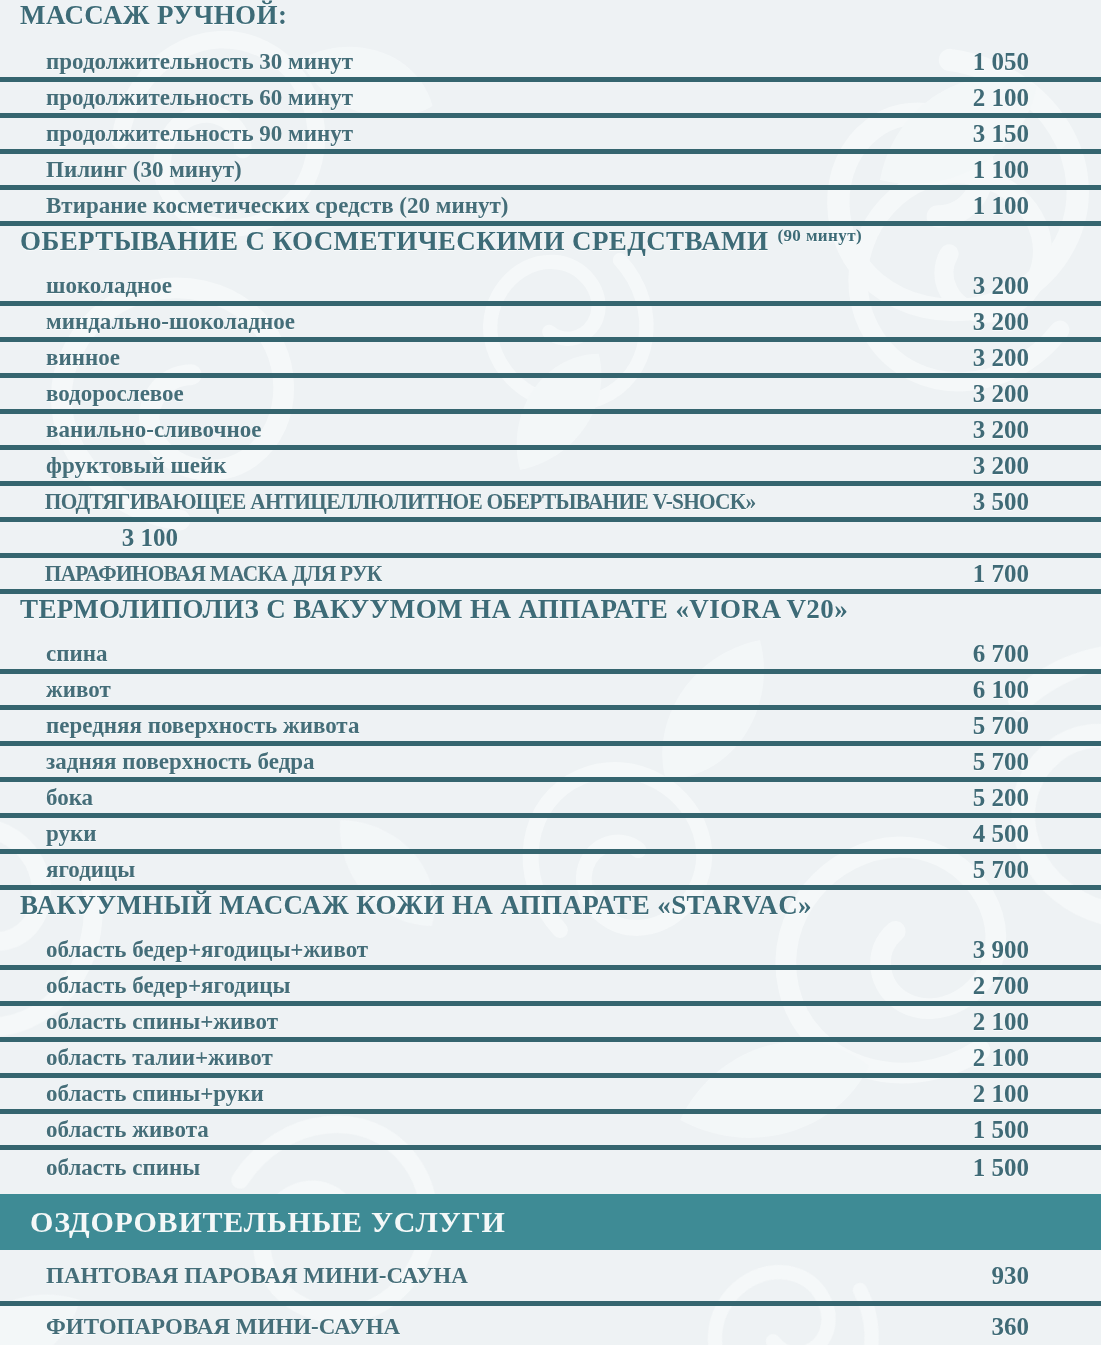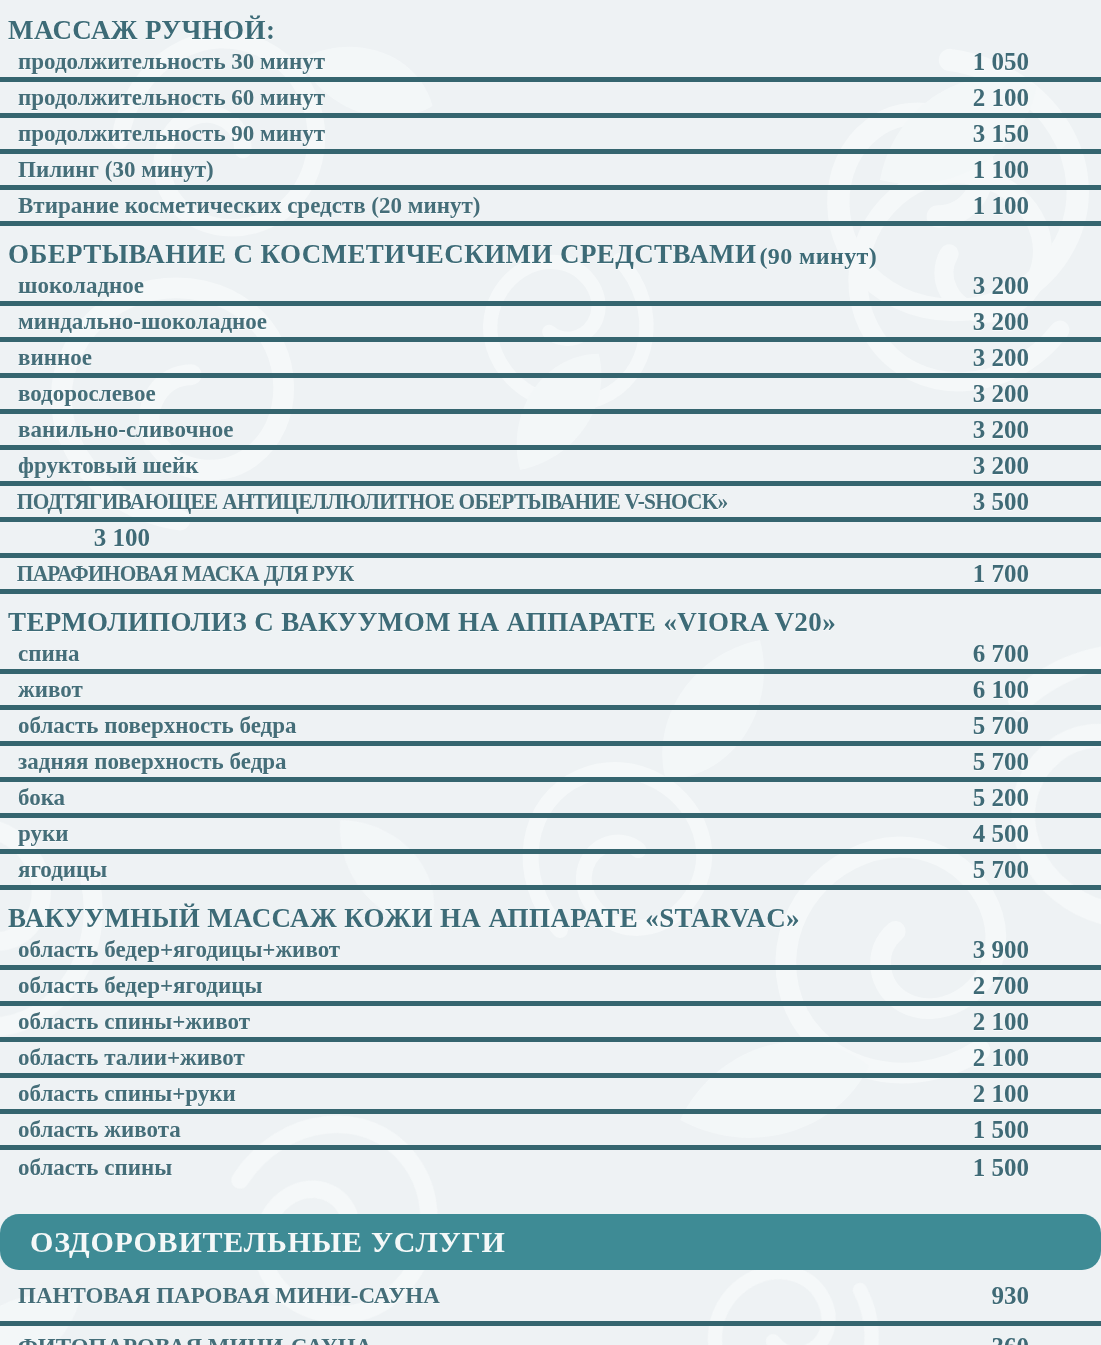--- a/index.html
+++ b/index.html
@@ -15,44 +15,45 @@
     z-index: 0;
     pointer-events: none;
   }
   .content {
     position: relative;
     z-index: 1;
   }
   .header-row {
     height: 44px;
     display: flex;
-    align-items: flex-end;
-    padding-left: 8px;
+    align-items: flex-start;
+    padding-left: 20px;
     box-sizing: border-box;
     color: #3d6b77;
     font-weight: bold;
     font-size: 27px;
     letter-spacing: 0.4px;
     text-shadow: 0 1px 0 rgba(255,255,255,0.65);
     white-space: nowrap;
   }
   .header-row.first { height: 46px; }
   .header-row .suffix {
-    font-size: 24px;
-    margin-left: 3px;
+    font-size: 17px;
+    margin-left: 9px;
     font-weight: bold;
   }
   .price-row {
     height: 36px;
     display: flex;
     align-items: center;
     justify-content: space-between;
     box-sizing: border-box;
     border-bottom: 5px solid #4a8f99;
     border-image: linear-gradient(to bottom, #3d7580 0 22%, #5d9aa4 22% 78%, #35656f 78% 100%) 1;
+    padding-left: 28px;
   }
   .price-row.no-rule { border-bottom: none; border-image: none; gap: 36px; }
   .price-row.tall { height: 56px; }
   .price-row.last { height: 42px; }
   .price-row .label {
     padding-left: 18px;
     font-size: 23px;
     font-weight: bold;
     color: #456e79;
     text-shadow: 0 1px 0 rgba(255,255,255,0.6);
@@ -68,33 +69,32 @@
     margin-right: 72px;
     text-align: right;
     font-size: 25px;
     font-weight: bold;
     color: #3f6a76;
     text-shadow: 0 1px 0 rgba(255,255,255,0.6);
     white-space: nowrap;
     flex: none;
   }
   .banner {
-    margin-top: 28px;
+    margin-top: 8px;
     height: 56px;
     background: #3e8b95;
     display: flex;
     align-items: center;
     padding-left: 30px;
     box-sizing: border-box;
     color: #f4f8f8;
     font-weight: bold;
     font-size: 30px;
     letter-spacing: 0.8px;
     white-space: nowrap;
-    border-radius: 19px;
   }
 </style>
 </head>
 <body>
 
 <div class="bg-layer">
   <svg width="1101" height="1345" viewBox="0 0 1101 1345" xmlns="http://www.w3.org/2000/svg">
     <defs>
       <path id="curl" d="M0,0 C70,-15 130,35 122,95 C115,152 55,185 5,168 C-38,153 -58,100 -35,65 C-18,38 22,32 42,54 C58,72 52,100 30,108" fill="none" stroke="#fbfdfd" stroke-width="16" stroke-linecap="round"></path>
       <path id="leaf" d="M0,0 C40,-40 110,-40 140,10 C105,45 40,45 0,0 Z" fill="#f8fbfc"></path>
@@ -190,21 +190,21 @@
     </div>
     <div class="price-row">
       <span class="label">спина</span>
       <span class="price">6 700</span>
     </div>
     <div class="price-row">
       <span class="label">живот</span>
       <span class="price">6 100</span>
     </div>
     <div class="price-row">
-      <span class="label">область поверхность бедра</span>
+      <span class="label">передняя поверхность живота</span>
       <span class="price">5 700</span>
     </div>
     <div class="price-row">
       <span class="label">задняя поверхность бедра</span>
       <span class="price">5 700</span>
     </div>
     <div class="price-row">
       <span class="label">бока</span>
       <span class="price">5 200</span>
     </div>

